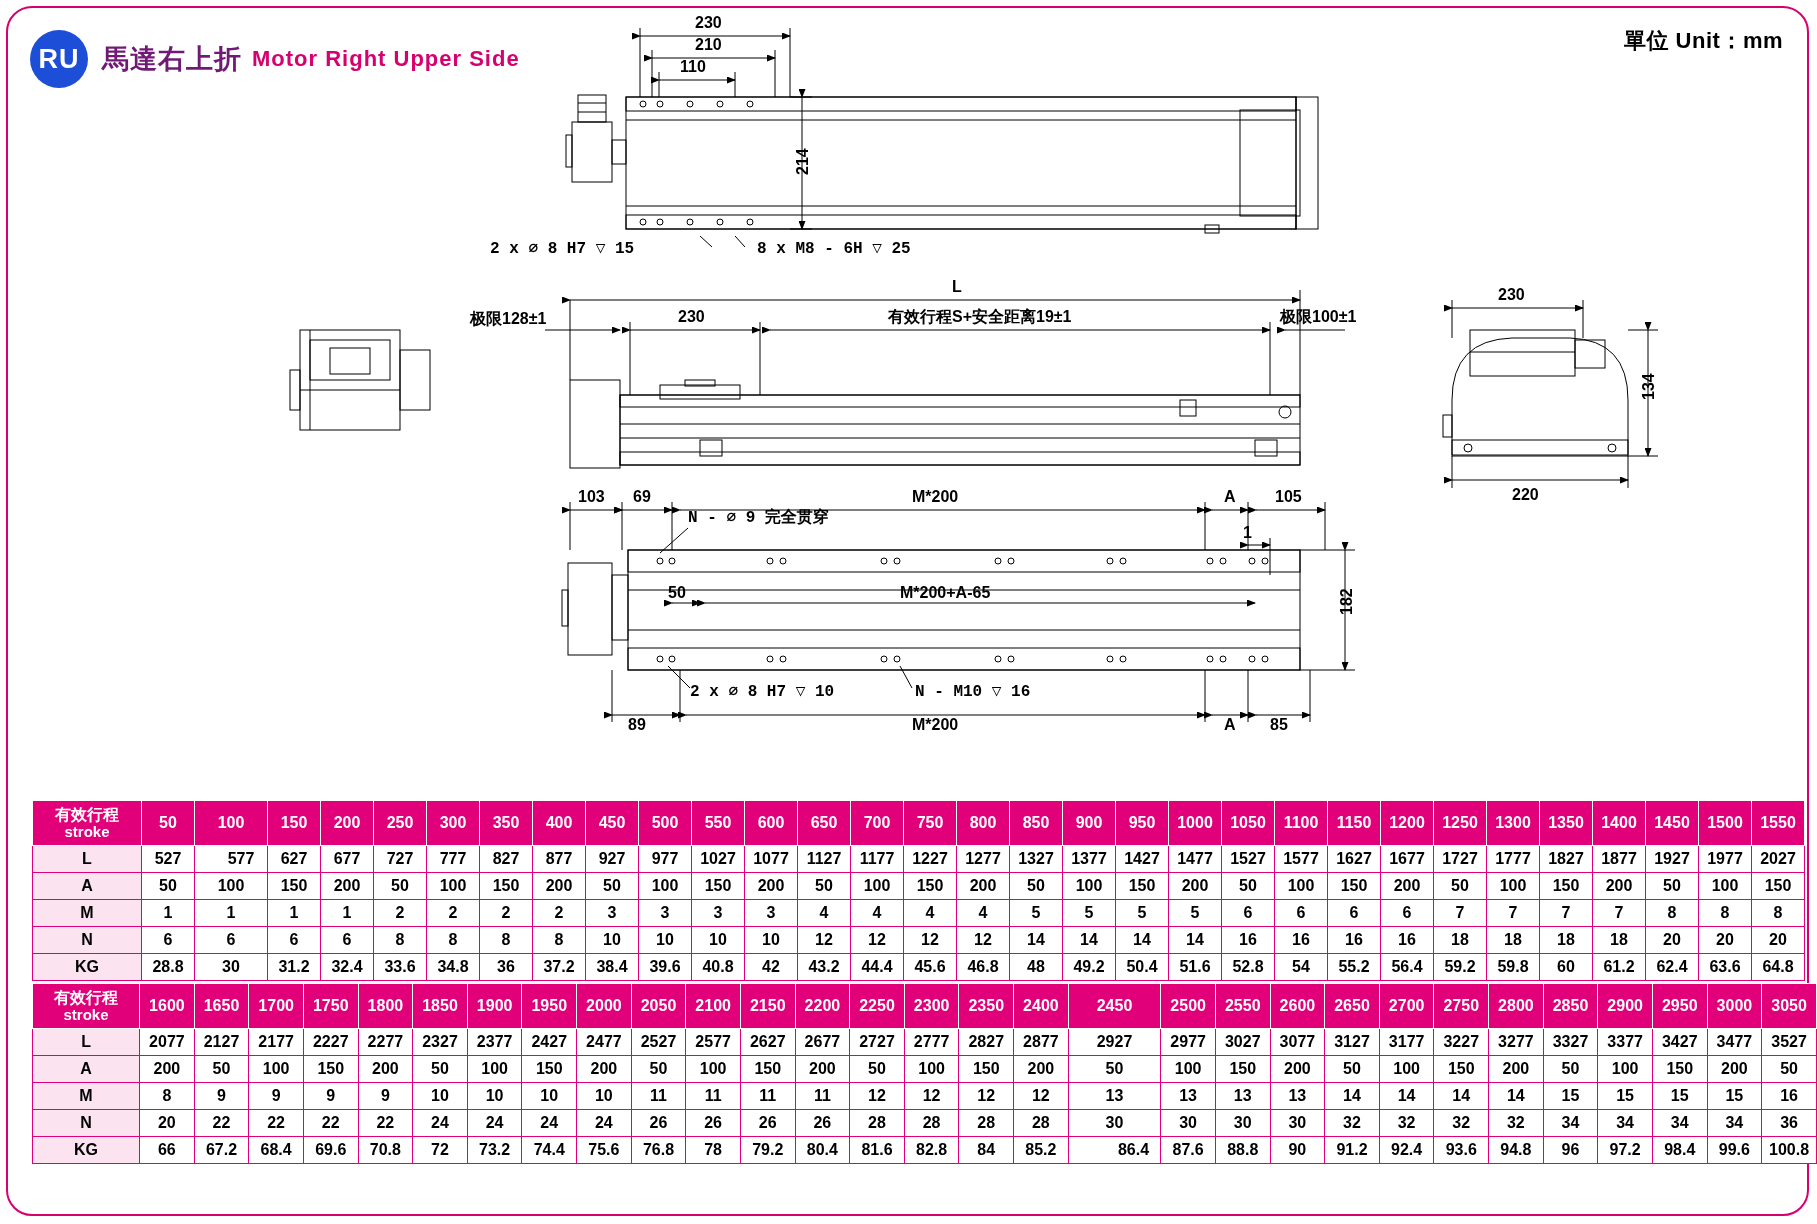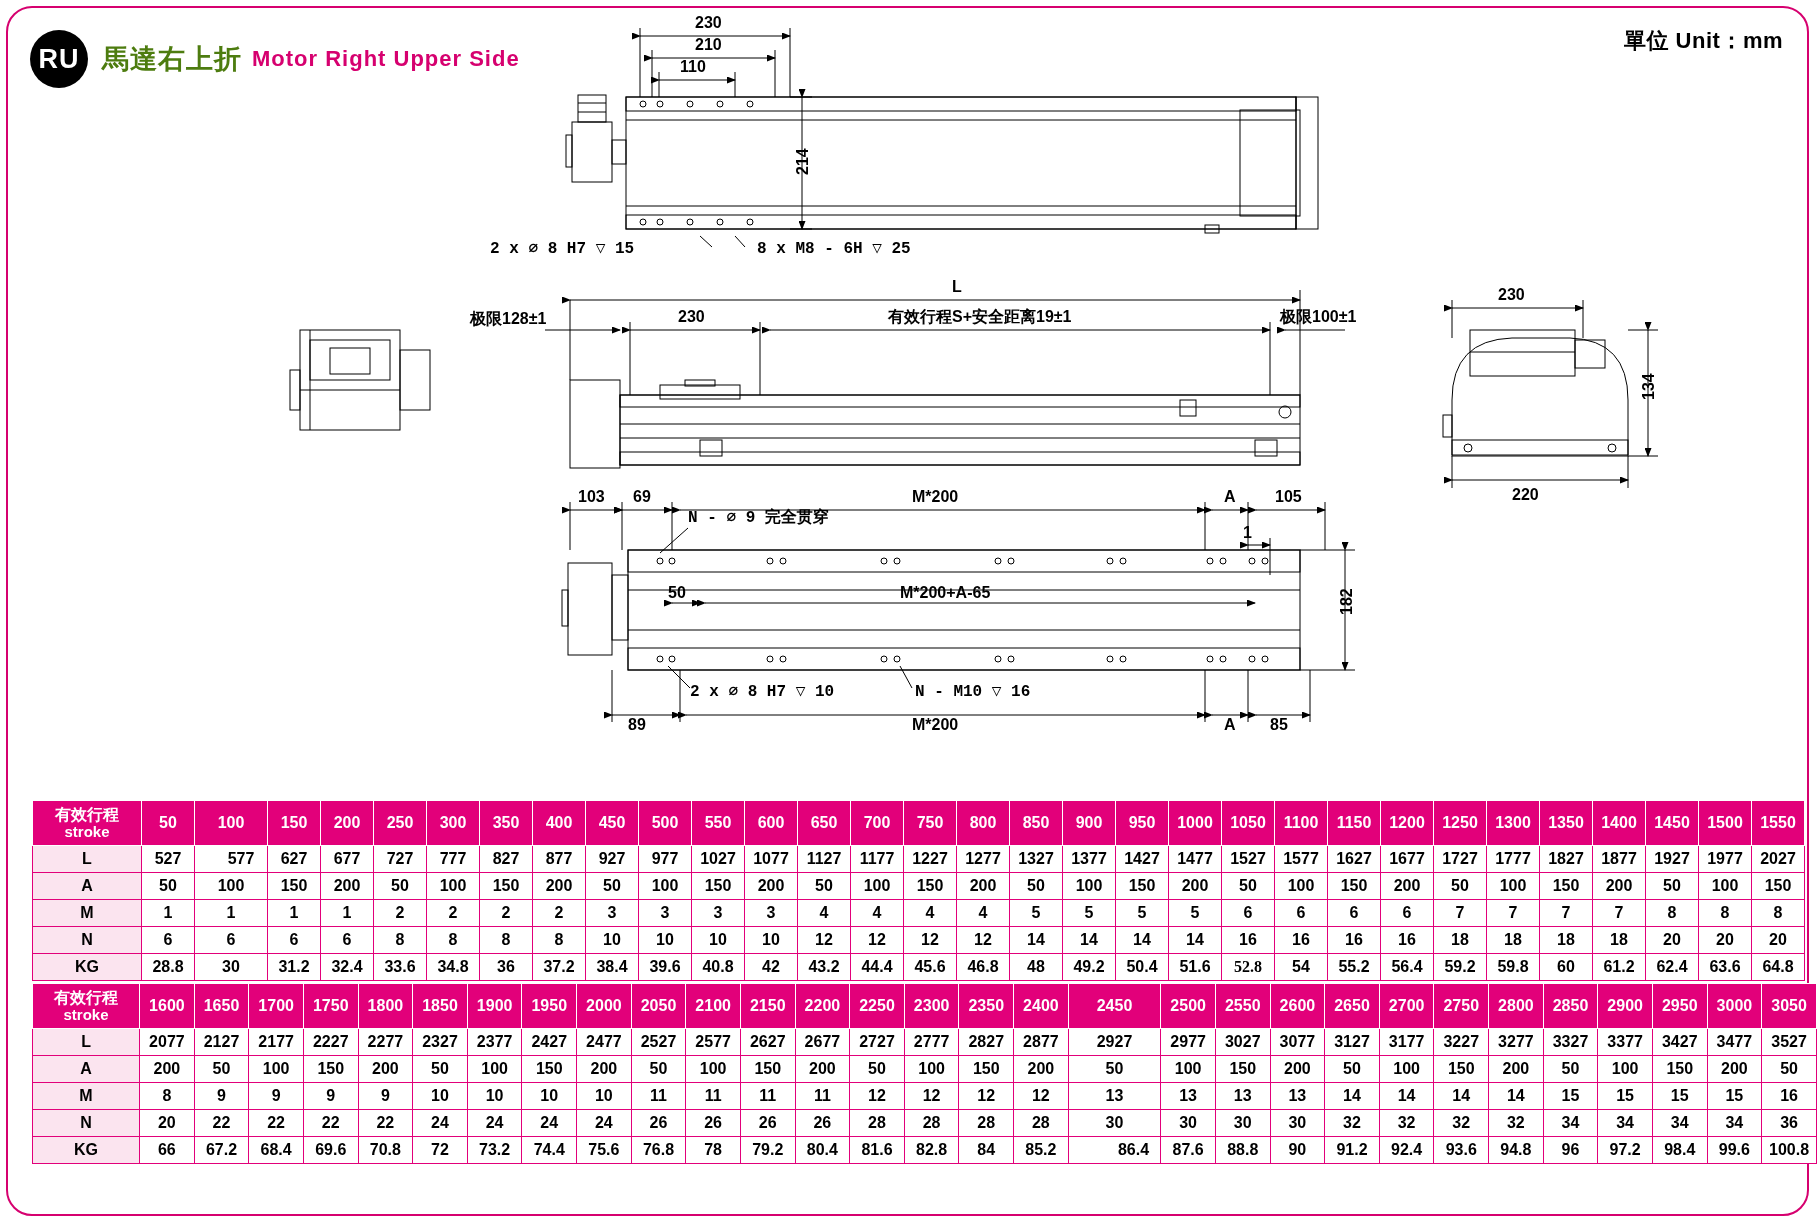--- a/index.html
+++ b/index.html
@@ -12,25 +12,25 @@
     overflow:hidden;
   }
   
   #frame{
     position:absolute; left:6px; top:6px; width:1803px; height:1210px;
     border:2px solid #d6006f; border-radius:26px; box-sizing:border-box;
   }
   
   #header{position:absolute;left:30px;top:30px;display:flex;align-items:center;}
   .ru-badge{
-    width:58px;height:58px;border-radius:50%;background:#000000;color:#fff;
+    width:58px;height:58px;border-radius:50%;background:#1d4ed8;color:#fff;
     display:flex;align-items:center;justify-content:center;
     font-size:27px;font-weight:bold;letter-spacing:1px;
   }
-  .title-cn{font-size:27px;font-weight:bold;color:#4d7c0f;margin-left:14px;letter-spacing:1px;}
+  .title-cn{font-size:27px;font-weight:bold;color:#701a75;margin-left:14px;letter-spacing:1px;}
   .title-en{font-size:22px;font-weight:bold;color:#d6006f;margin-left:10px;letter-spacing:1px;}
   #unit{position:absolute;right:34px;top:26px;font-size:22px;font-weight:bold;letter-spacing:0.5px;}
 
   
   #drawing{position:absolute;left:0;top:0;width:1817px;height:780px;}
   svg{display:block;}
   .dimb{font-family:"Liberation Sans", sans-serif;font-size:16px;font-weight:bold;fill:#000;}
   .note{font-family:"Liberation Mono", monospace;font-size:16px;font-weight:bold;fill:#000;}
   .cnnote{font-family:"Liberation Sans", sans-serif;font-size:16px;font-weight:bold;fill:#000;}
 
@@ -496,21 +496,21 @@
         <td class="cell" style="width: 52px;">40.8</td>
         <td class="cell" style="width: 52px;">42</td>
         <td class="cell" style="width: 52px;">43.2</td>
         <td class="cell" style="width: 52px;">44.4</td>
         <td class="cell" style="width: 52px;">45.6</td>
         <td class="cell" style="width: 52px;">46.8</td>
         <td class="cell" style="width: 52px;">48</td>
         <td class="cell" style="width: 52px;">49.2</td>
         <td class="cell" style="width: 52px;">50.4</td>
         <td class="cell" style="width: 52px;">51.6</td>
-        <td class="cell" style="width: 52px; font-family: Liberation Serif, serif;">52.8</td>
+        <td class="cell" style="width: 52px;">52.8</td>
         <td class="cell" style="width: 52px;">54</td>
         <td class="cell" style="width: 52px;">55.2</td>
         <td class="cell" style="width: 52px;">56.4</td>
         <td class="cell" style="width: 52px;">59.2</td>
         <td class="cell" style="width: 52px;">59.8</td>
         <td class="cell" style="width: 52px;">60</td>
         <td class="cell" style="width: 52px;">61.2</td>
         <td class="cell" style="width: 52px;">62.4</td>
         <td class="cell" style="width: 52px;">63.6</td>
         <td class="cell" style="width: 52px;">64.8</td>

